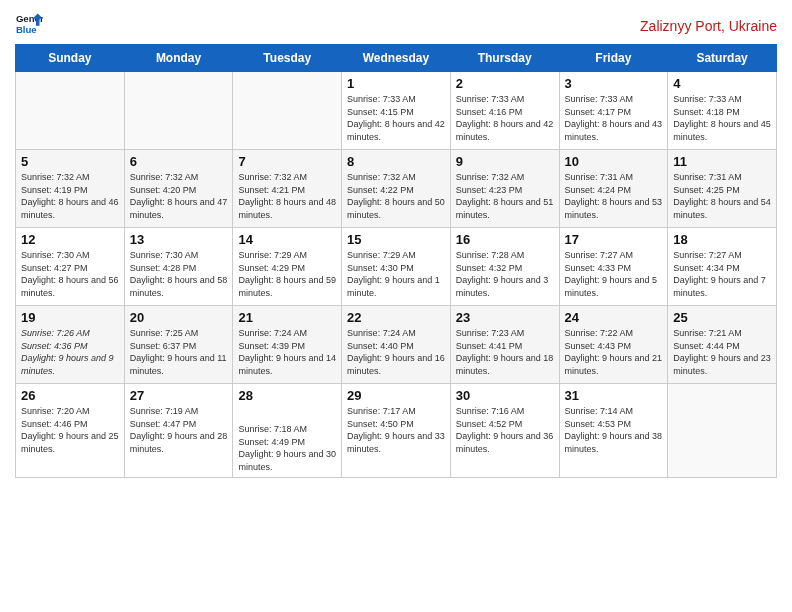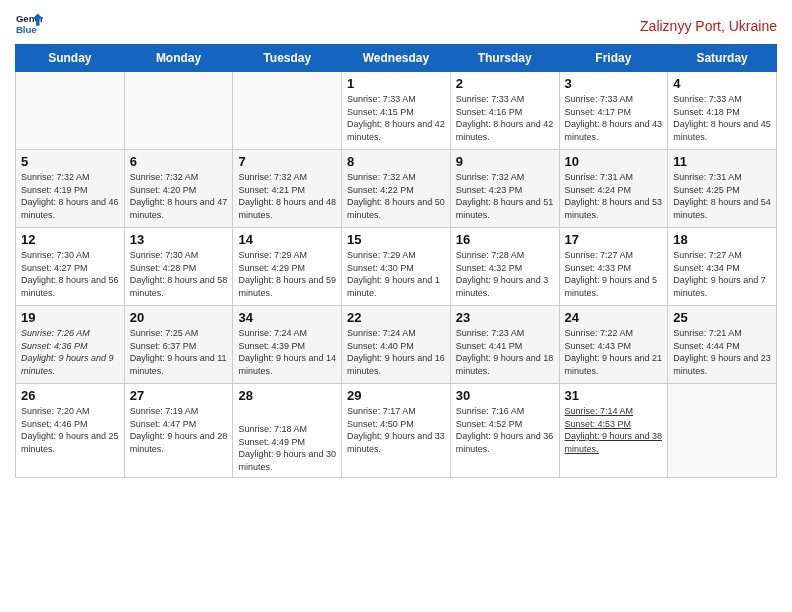--- a/index.html
+++ b/index.html
@@ -238,21 +238,21 @@
 Sunset: 4:36 PM
 Daylight: 9 hours and 9 minutes.</div>
           </td>
           <td>
             <div class="day-number">20</div>
             <div class="day-info" style="white-space: pre-line;">Sunrise: 7:25 AM
 Sunset: 6:37 PM
 Daylight: 9 hours and 11 minutes.</div>
           </td>
           <td>
-            <div class="day-number">34</div>
+            <div class="day-number">21</div>
             <div class="day-info" style="white-space: pre-line;">Sunrise: 7:24 AM
 Sunset: 4:39 PM
 Daylight: 9 hours and 14 minutes.</div>
           </td>
           <td>
             <div class="day-number">22</div>
             <div class="day-info" style="white-space: pre-line;">Sunrise: 7:24 AM
 Sunset: 4:40 PM
 Daylight: 9 hours and 16 minutes.</div>
           </td>
@@ -301,21 +301,21 @@
 Daylight: 9 hours and 33 minutes.</div>
           </td>
           <td>
             <div class="day-number">30</div>
             <div class="day-info" style="white-space: pre-line;">Sunrise: 7:16 AM
 Sunset: 4:52 PM
 Daylight: 9 hours and 36 minutes.</div>
           </td>
           <td>
             <div class="day-number">31</div>
-            <div class="day-info" style="white-space: pre-line; text-decoration: underline;">Sunrise: 7:14 AM
+            <div class="day-info" style="white-space: pre-line;">Sunrise: 7:14 AM
 Sunset: 4:53 PM
 Daylight: 9 hours and 38 minutes.</div>
           </td>
           <td class="empty-cell"></td>
         </tr>
       </tbody>
   </table>
 </div>
 
 </body></html>

